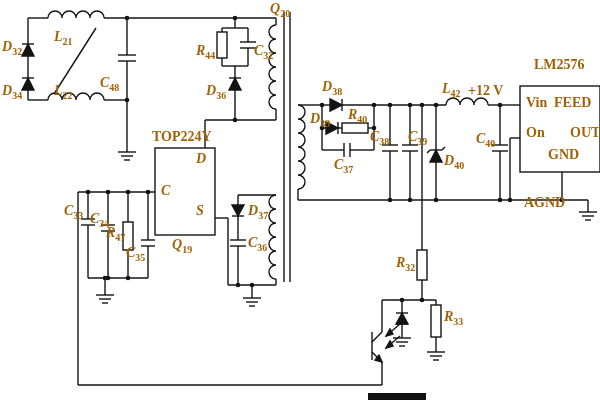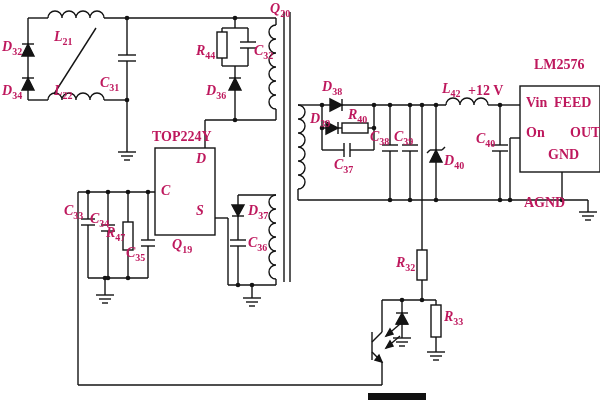--- a/index.html
+++ b/index.html
@@ -1,19 +1,19 @@
 <!DOCTYPE html>
 <html><head>
 <meta charset="utf-8">
 <style>
   html,body{margin:0;padding:0;background:#fff;}
   .canvas{position:relative;width:600px;height:400px;background:#ffffff;overflow:hidden;
           font-family:"Liberation Serif",serif;color:#111;}
   .canvas svg{position:absolute;left:0;top:0;}
-  .lbl{position:absolute;font-size:14px;font-weight:bold;line-height:1;white-space:nowrap;color:#be185d;}
+  .lbl{position:absolute;font-size:14px;font-weight:bold;line-height:1;white-space:nowrap;color:#a16207;}
   .lbl .it{font-style:italic;}
   .lbl sub{font-size:10px;line-height:1;}
   .artifact{position:absolute;background:#111;}
 </style>
 </head>
 <body>
 
 <div class="canvas">
 
 <svg width="600" height="400" viewBox="0 0 600 400">
@@ -245,42 +245,42 @@
       <circle cx="422" cy="300" r="2.3"></circle>
           <circle cx="402" cy="300" r="2.3"></circle>
     </g>
   </g>
 </svg>
 
 <div class="lbl" style="left:2px;top:40px"><span class="it">D</span><sub>32</sub></div>
 <div class="lbl" style="left:2px;top:84px"><span class="it">D</span><sub>34</sub></div>
 <div class="lbl" style="left:54px;top:30px"><span class="it">L</span><sub>21</sub></div>
 <div class="lbl" style="left:54px;top:84px"><span class="it">L</span><sub>22</sub></div>
-<div class="lbl" style="left:100px;top:76px"><span class="it">C</span><sub>31</sub></div>
+<div class="lbl" style="left:100px;top:76px"><span class="it">C</span><sub>48</sub></div>
 <div class="lbl" style="left:196px;top:44px"><span class="it">R</span><sub>44</sub></div>
 <div class="lbl" style="left:254px;top:44px"><span class="it">C</span><sub>32</sub></div>
 <div class="lbl" style="left:206px;top:84px"><span class="it">D</span><sub>36</sub></div>
 <div class="lbl" style="left:270px;top:2px"><span class="it">Q</span><sub>20</sub></div>
 <div class="lbl" style="left:152px;top:130px">TOP224Y</div>
 <div class="lbl" style="left:196px;top:152px"><span class="it">D</span></div>
 <div class="lbl" style="left:161px;top:184px"><span class="it">C</span></div>
 <div class="lbl" style="left:196px;top:204px"><span class="it">S</span></div>
 <div class="lbl" style="left:172px;top:238px"><span class="it">Q</span><sub>19</sub></div>
 <div class="lbl" style="left:64px;top:204px"><span class="it">C</span><sub>33</sub></div>
 <div class="lbl" style="left:90px;top:212px"><span class="it">C</span><sub>34</sub></div>
 <div class="lbl" style="left:106px;top:226px"><span class="it">R</span><sub>47</sub></div>
 <div class="lbl" style="left:126px;top:246px"><span class="it">C</span><sub>35</sub></div>
 <div class="lbl" style="left:248px;top:204px"><span class="it">D</span><sub>37</sub></div>
 <div class="lbl" style="left:248px;top:236px"><span class="it">C</span><sub>36</sub></div>
 <div class="lbl" style="left:322px;top:80px"><span class="it">D</span><sub>38</sub></div>
 <div class="lbl" style="left:310px;top:112px"><span class="it">D</span><sub>39</sub></div>
 <div class="lbl" style="left:348px;top:108px"><span class="it">R</span><sub>40</sub></div>
 <div class="lbl" style="left:334px;top:158px"><span class="it">C</span><sub>37</sub></div>
 <div class="lbl" style="left:370px;top:130px"><span class="it">C</span><sub>38</sub></div>
-<div class="lbl" style="left:394px;top:130px"><span class="it">C</span><sub>39</sub></div>
+<div class="lbl" style="left:408px;top:130px"><span class="it">C</span><sub>39</sub></div>
 <div class="lbl" style="left:444px;top:154px"><span class="it">D</span><sub>40</sub></div>
 <div class="lbl" style="left:476px;top:132px"><span class="it">C</span><sub>40</sub></div>
 <div class="lbl" style="left:442px;top:82px"><span class="it">L</span><sub>42</sub></div>
 <div class="lbl" style="left:468px;top:84px">+12 V</div>
 <div class="lbl" style="left:534px;top:58px">LM2576</div>
 <div class="lbl" style="left:526px;top:96px">Vin</div>
 <div class="lbl" style="left:554px;top:96px">FEED</div>
 <div class="lbl" style="left:526px;top:126px">On</div>
 <div class="lbl" style="left:570px;top:126px">OUT</div>
 <div class="lbl" style="left:548px;top:148px">GND</div>

